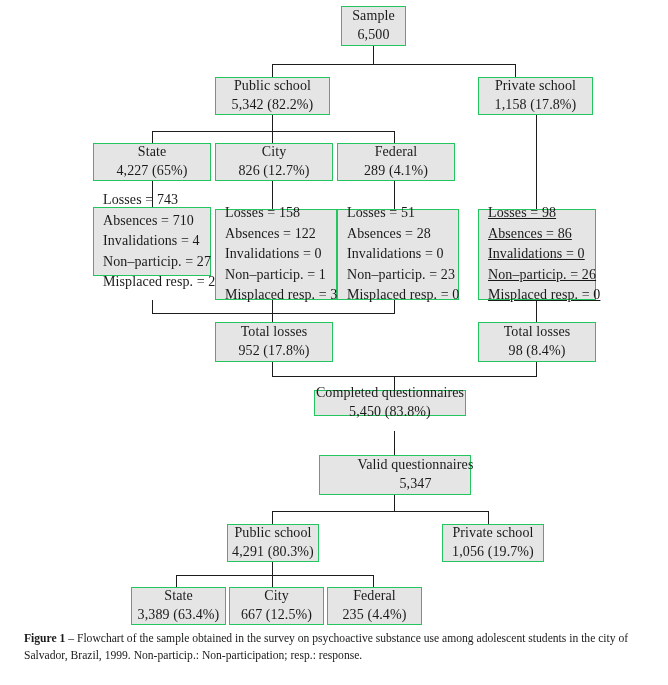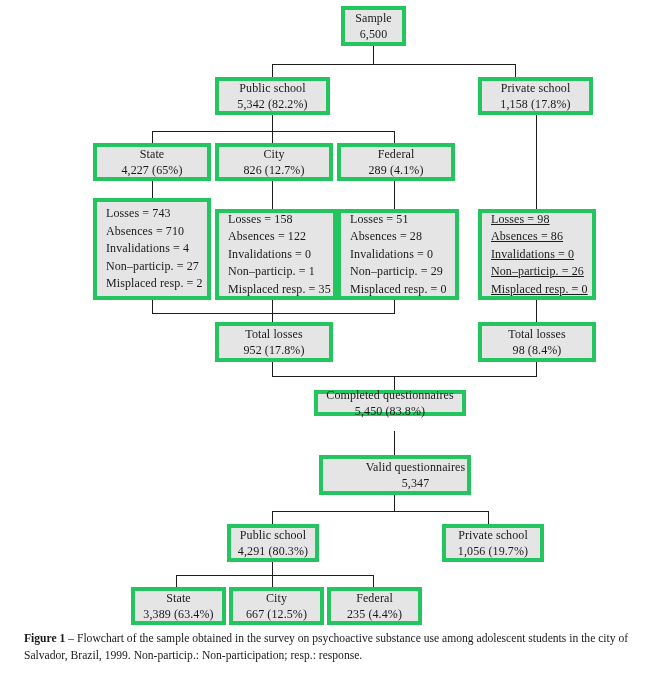--- a/index.html
+++ b/index.html
@@ -29,28 +29,28 @@
     position: absolute;
     background: #1d1d1d;
   }
   .ln.v { width: 1px; }
   .ln.h { height: 1px; }
 
   
   .node {
     position: absolute;
     box-sizing: border-box;
-    border: 4px solid #22c55e;
+    border: 1px solid #22c55e;
     background: #e5e5e5;
     display: flex;
     flex-direction: column;
     align-items: center;
     justify-content: center;
     text-align: center;
-    font-size: 12px;
+    font-size: 14px;
     line-height: 1.34;
     letter-spacing: 0.1px;
     color: #1a1a1a;
   }
   .node .l1, .node .l2 { display: block; white-space: nowrap; }
 
   
   .node.losses {
     align-items: flex-start;
     justify-content: center;
@@ -145,41 +145,41 @@
   <div class="node" style="left:215px; top:143px; width:118px; height:38px;">
     <span class="l1">City</span>
     <span class="l2">826 (12.7%)</span>
   </div>
 
   <div class="node" style="left:337px; top:143px; width:118px; height:38px;">
     <span class="l1">Federal</span>
     <span class="l2">289 (4.1%)</span>
   </div>
 
-  <div class="node losses" style="left:93px; top:198px; width:118px; height:102px;">
+  <div class="node losses" style="left:93px; top:207px; width:118px; height:69px;">
     <span>Losses = 743</span>
     <span>Absences = 710</span>
     <span>Invalidations = 4</span>
     <span>Non–particip. = 27</span>
     <span>Misplaced resp. = 2</span>
   </div>
 
   <div class="node losses" style="left:215px; top:209px; width:122px; height:91px;">
     <span>Losses = 158</span>
     <span>Absences = 122</span>
     <span>Invalidations = 0</span>
     <span>Non–particip. = 1</span>
     <span>Misplaced resp. = 35</span>
   </div>
 
   <div class="node losses" style="left:337px; top:209px; width:122px; height:91px;">
     <span>Losses = 51</span>
     <span>Absences = 28</span>
     <span>Invalidations = 0</span>
-    <span>Non–particip. = 29</span>
+    <span>Non–particip. = 23</span>
     <span>Misplaced resp. = 0</span>
   </div>
 
   <div class="node losses" style="left:478px; top:209px; width:118px; height:91px;text-decoration:underline;">
     <span>Losses = 98</span>
     <span>Absences = 86</span>
     <span>Invalidations = 0</span>
     <span>Non–particip. = 26</span>
     <span>Misplaced resp. = 0</span>
   </div>

